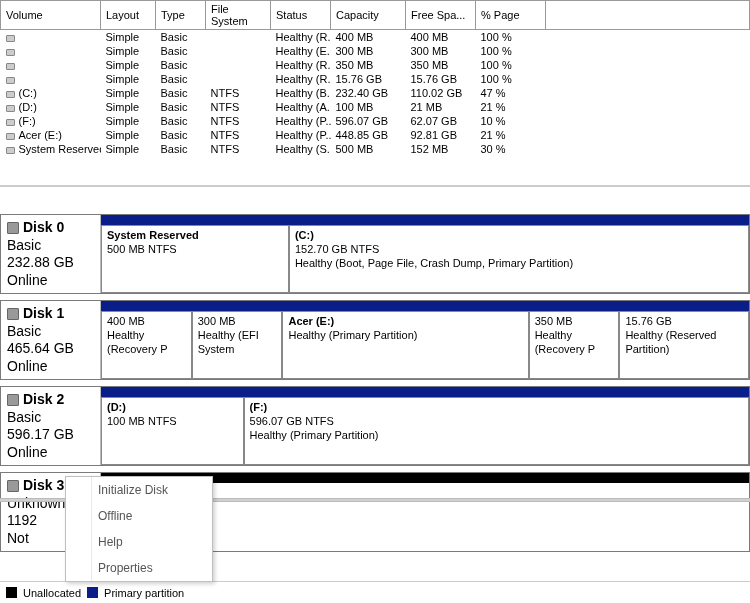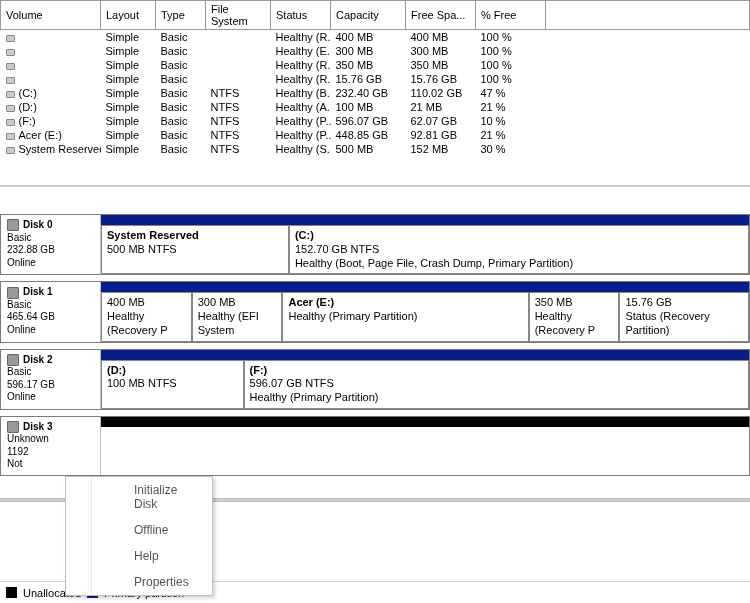--- a/index.html
+++ b/index.html
@@ -23,21 +23,21 @@
     padding: 2px 5px;
     height: 18px;
     font-size: 11px;
   }
   .vol-table td { padding: 1px 5px; font-size: 11px; white-space: nowrap; overflow: hidden; }
   .vol-icon { display:inline-block; width:9px; height:7px; background:#ccc; border:1px solid #888; margin-right:4px; vertical-align:middle; border-radius:1px; }
   .disks-area { margin-top: 40px; }
   .disk-row { display:flex; border:1px solid #7a7a7a; margin-bottom:6px; background:#fff; position:relative; }
   .disk-head {
     width:100px; flex:none; padding:4px 6px; border-right:1px solid #bbb;
-    font-size:10px; line-height:1.25;
+    font-size:14px; line-height:1.25;
   }
   .disk-head .dn { font-weight:bold; }
   .disk-head .di { display:inline-block; width:12px; height:12px; background:#999; border:1px solid #666; margin-right:4px; vertical-align:middle; border-radius:1px; }
   .disk-body { flex:1; display:flex; flex-direction:column; }
   .stripe { height:10px; display:flex; }
   .stripe .seg { height:10px; }
   .parts { flex:1; display:flex; min-height:48px; }
   .part {
     border:1px solid #888; padding:3px 5px; font-size:11px; line-height:1.25;
     background:#fff; min-height:48px;
@@ -47,21 +47,21 @@
   .disk3 .disk-body { padding:0; }
   .footer {
     position:absolute; left:0; right:0; bottom:0; height:22px;
     border-top:1px solid #ccc; display:flex; align-items:center; gap:6px; padding:0 6px;
     background:#fff; font-size:11px;
   }
   .sw { width:11px; height:11px; display:inline-block; }
   .divider { position:absolute; left:0; right:0; height:4px; background:#d0d0d0; border-top:1px solid #bbb; border-bottom:1px solid #bbb; }
   .menu {
     position:absolute; left:65px; top:476px; width:148px; background:#fff;
-    border:1px solid #bfbfbf; box-shadow:2px 2px 4px rgba(0,0,0,.18); z-index:20;padding-left:36px;
+    border:1px solid #bfbfbf; box-shadow:2px 2px 4px rgba(0,0,0,.18); z-index:20;
   }
   .menu .gutter { position:absolute; left:0; top:0; bottom:0; width:26px; border-right:1px solid #e9e9e9; }
   .mi { position:relative; padding:6px 10px 6px 32px; font-size:12px; color:#555; }
   .mi + .mi { }
   .hline { position:absolute; left:0; right:0; height:2px; background:#ccc; }
 </style>
 </head>
 <body>
 
 <table class="vol-table">
@@ -78,21 +78,21 @@
     </colgroup>
   <thead>
       <tr id="hdrrow">
         <th>Volume</th>
         <th>Layout</th>
         <th>Type</th>
         <th>File System</th>
         <th>Status</th>
         <th>Capacity</th>
         <th>Free Spa...</th>
-        <th>% Free</th>
+        <th>% Page</th>
         <th></th>
       </tr>
     </thead>
   <tbody id="volbody">
       <tr>
         <td><span class="vol-icon"></span></td>
         <td>Simple</td>
         <td>Basic</td>
         <td></td>
         <td>Healthy (R...</td>
@@ -247,21 +247,21 @@
           <div class="part" style="width: 38%;">
             <div class="pn">Acer  (E:)</div>
             <div>Healthy (Primary Partition)</div>
           </div>
           <div class="part" style="width: 14%;">
             <div>350 MB</div>
             <div>Healthy (Recovery P</div>
           </div>
           <div class="part" style="width: 20%;">
             <div>15.76 GB</div>
-            <div>Status (Recovery Partition)</div>
+            <div>Healthy (Reserved Partition)</div>
           </div>
         </div>
       </div>
     </div>
     <div class="disk-row">
       <div class="disk-head">
         <div><span class="di"></span><span class="dn">Disk 2</span></div>
         <div>Basic</div>
         <div>596.17 GB</div>
         <div>Online</div>

